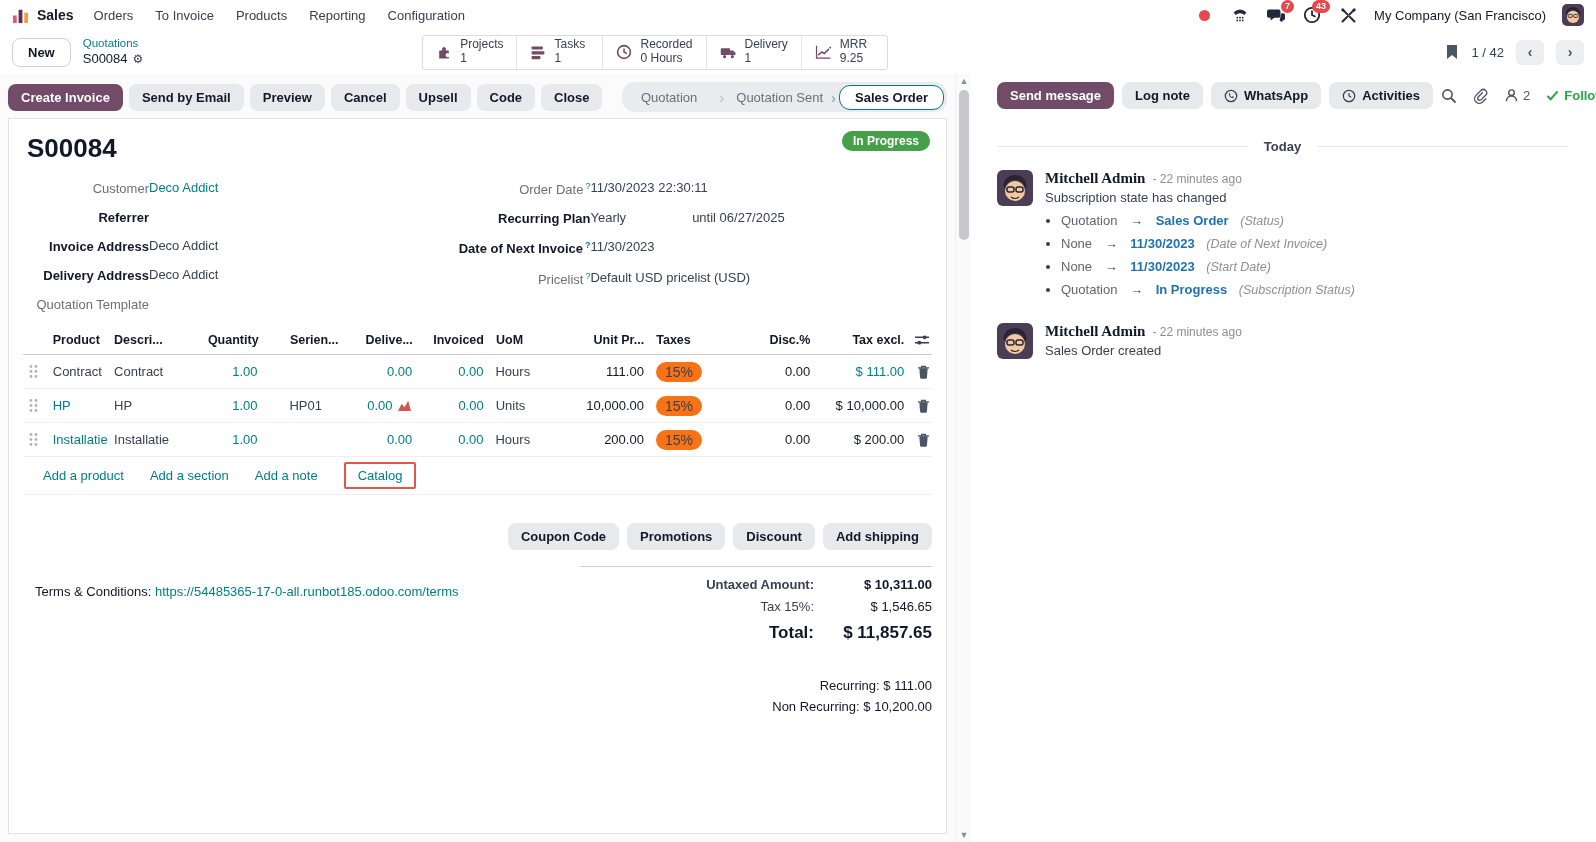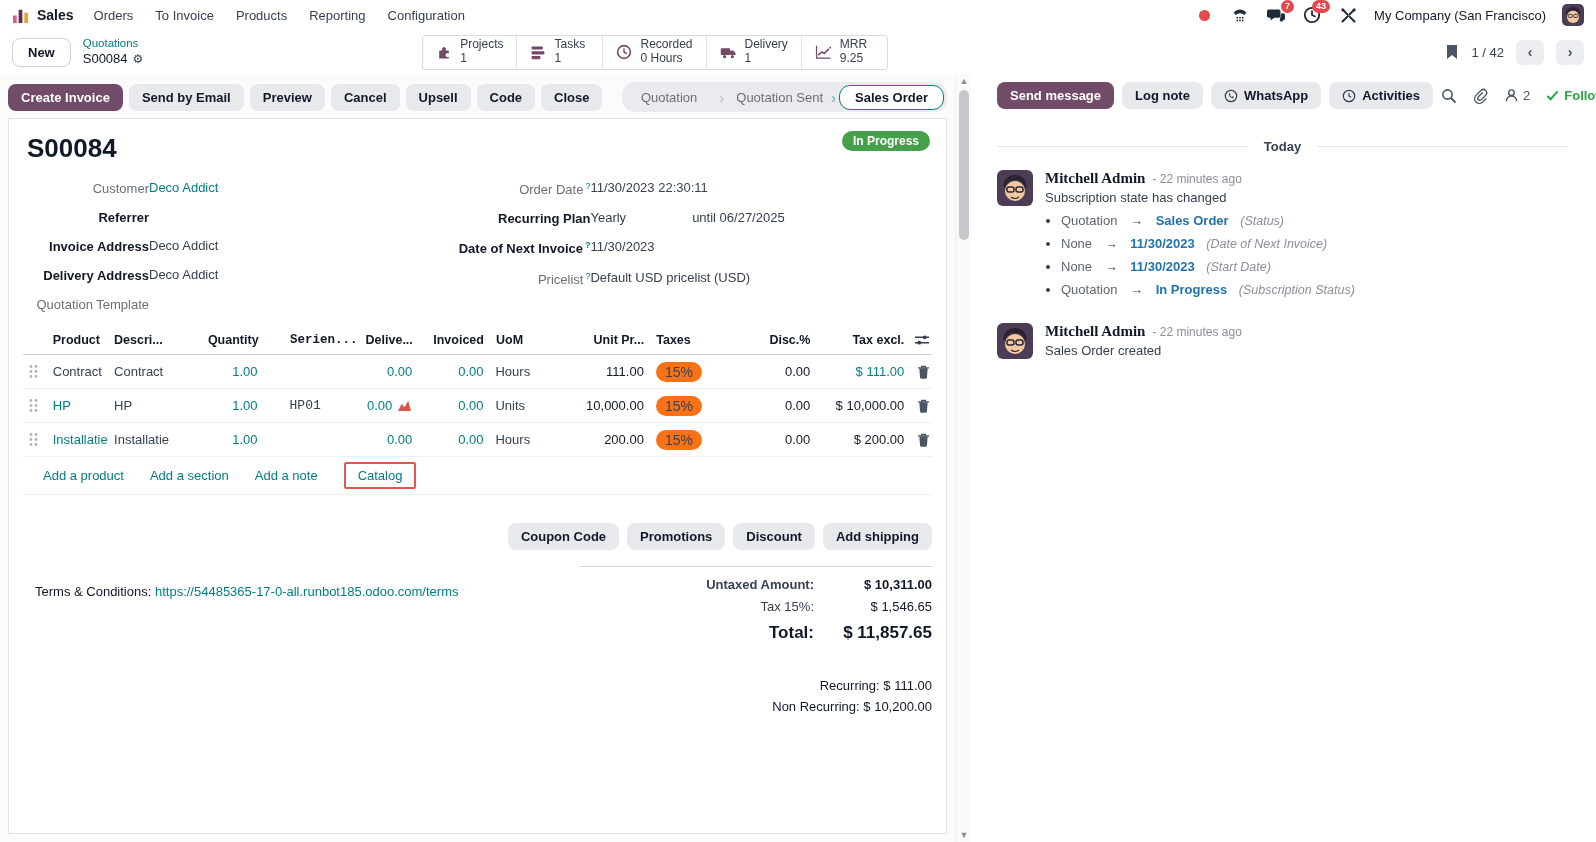--- a/index.html
+++ b/index.html
@@ -91,21 +91,21 @@
     border-top:2px solid #555; color:#111827; font-weight:600; }
 
   
   .table { margin:0 14px; }
   .olrow { display:flex; align-items:center; height:34px; border-bottom:1px solid #eceef1; font-size:13px; }
   .olhead { height:30px; font-weight:700; color:#111827; font-size:12.5px; border-bottom:1px solid #c9ccd1; }
   .c-handle{ width:30px; display:flex; align-items:center; padding-left:6px; cursor:grab; }
   .c-prod{ width:62px; }
   .c-desc{ width:95px; }
   .c-qty{ width:50px; text-align:right; }
-  .c-serial{ width:64px; padding-left:32px;font-family:Liberation Mono, monospace; }
+  .c-serial{ width:64px; padding-left:32px; }
   .c-deliv{ width:92px; display:flex; justify-content:flex-end; align-items:center; gap:5px; }
   .c-inv{ width:72px; text-align:right; }
   .c-uom{ width:66px; padding-left:12px; }
   .c-price{ width:96px; text-align:right; }
   .c-tax{ width:80px; padding-left:12px; }
   .c-disc{ width:88px; text-align:right; }
   .c-sub{ width:95px; text-align:right; color:#111827; }
   .c-trash{ width:28px; display:flex; justify-content:flex-end; padding-right:2px; }
   .num { color:#017e84; }
   .money { color:#111827; }

